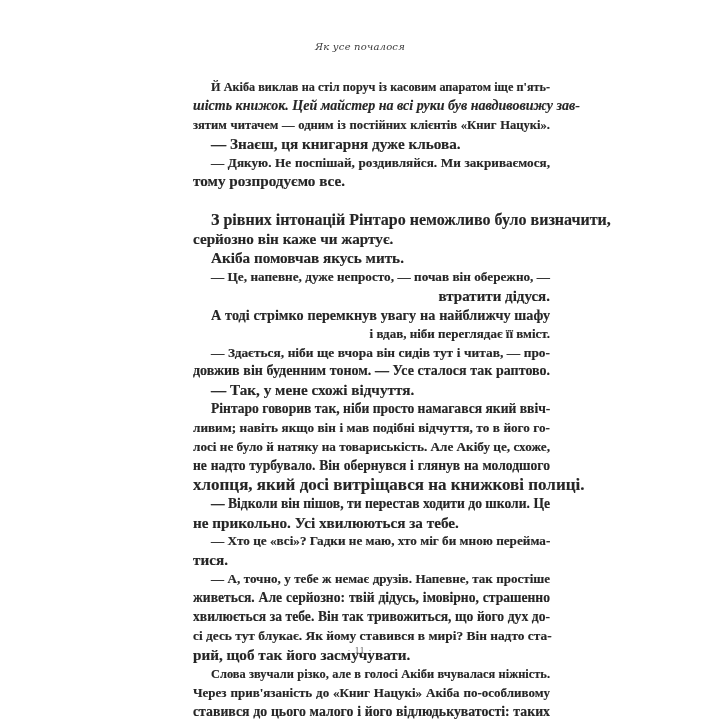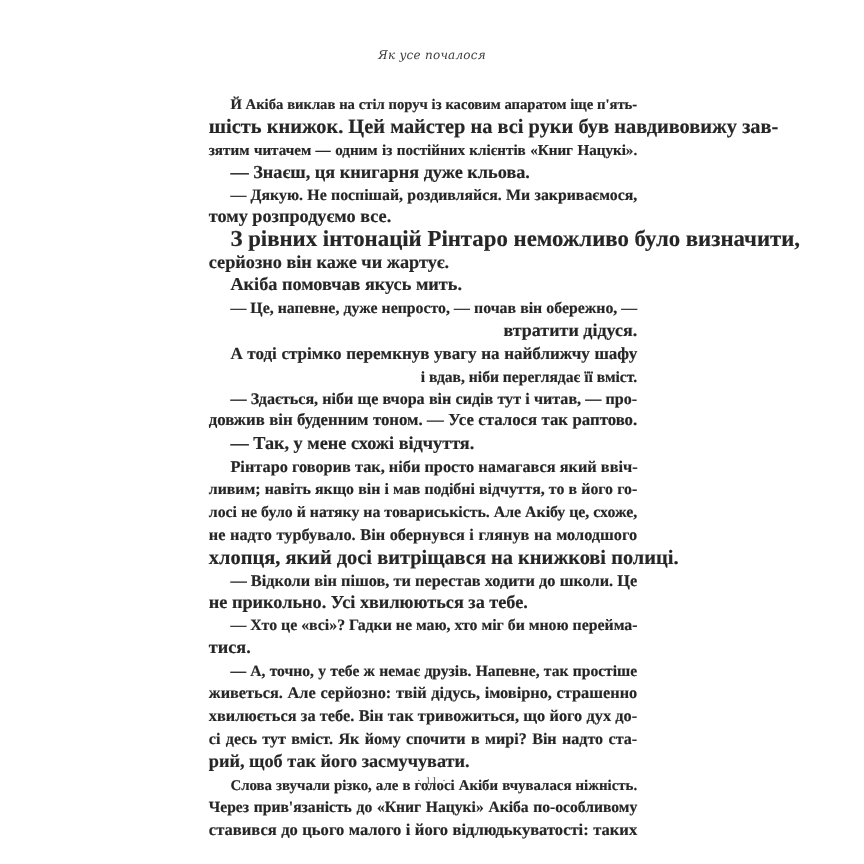--- a/index.html
+++ b/index.html
@@ -27,21 +27,21 @@
       text-align: center;
       font-family: "DejaVu Serif", serif;
       font-style: italic;
       font-size: 10px;
       color: #3a3a3a;
       letter-spacing: 0.2px;
     }
     .body-text {
       position: absolute;
       top: 78px;
-      left: 174px;
+      left: 193px;
       width: 357px;
       font-family: "Liberation Serif", serif;
       font-size: 15.2px;
       line-height: 18.9px;
       color: #262626;
       font-weight: bold;
       -webkit-text-stroke: 0.15px #262626;
     }
     .line {
       display: block;
@@ -67,26 +67,26 @@
       letter-spacing: 1px;
     }
   </style>
 </head>
 <body>
 
 <div class="page">
   <div class="running-head">Як усе почалося</div>
   <div class="body-text" id="body-text">
       <span class="line indent justify" style="font-size: 12.2px;">Й Акіба виклав на стіл поруч із касовим апаратом іще п'ять-</span>
-      <span class="line justify" style="font-size: 17px;">шість книжок. Цей майстер на всі руки був навдивовижу зав-</span>
+      <span class="line justify" style="font-size: 14px; font-style: italic;">шість книжок. Цей майстер на всі руки був навдивовижу зав-</span>
       <span class="line justify" style="font-size: 12.6px;">зятим читачем — одним із постійних клієнтів «Книг Нацукі».</span>
       <span class="line indent" style="font-size: 15.2px;">— Знаєш, ця книгарня дуже кльова.</span>
       <span class="line indent justify" style="font-size: 13.2px;">— Дякую. Не поспішай, роздивляйся. Ми закриваємося,</span>
       <span class="line" style="font-size: 15.2px;">тому розпродуємо все.</span>
-      <span class="line indent justify" style="font-size: 19px;">З рівних інтонацій Рінтаро неможливо було визначити,</span>
+      <span class="line indent justify" style="font-size: 16px; margin-top: 20px;">З рівних інтонацій Рінтаро неможливо було визначити,</span>
       <span class="line" style="font-size: 15.2px;">серйозно він каже чи жартує.</span>
       <span class="line indent" style="font-size: 15.2px;">Акіба помовчав якусь мить.</span>
       <span class="line indent justify" style="font-size: 13.2px;">— Це, напевне, дуже непросто, — почав він обережно, —</span>
       <span class="line" style="font-size: 15px; text-align: right;">втратити дідуся.</span>
       <span class="line indent justify" style="font-size: 14.2px;">А тоді стрімко перемкнув увагу на найближчу шафу</span>
       <span class="line" style="font-size: 13px; text-align: right;">і вдав, ніби переглядає її вміст.</span>
       <span class="line indent justify" style="font-size: 13.4px; font-family: Liberation Serif, serif;">— Здається, ніби ще вчора він сидів тут і читав, — про-</span>
       <span class="line justify" style="font-size: 14px;">довжив він буденним тоном. — Усе сталося так раптово.</span>
       <span class="line indent" style="font-size: 15.2px;">— Так, у мене схожі відчуття.</span>
       <span class="line indent justify" style="font-size: 13.6px;">Рінтаро говорив так, ніби просто намагався який ввіч-</span>
@@ -94,20 +94,20 @@
       <span class="line justify" style="font-size: 13.2px;">лосі не було й натяку на товариськість. Але Акібу це, схоже,</span>
       <span class="line justify" style="font-size: 13.6px;">не надто турбувало. Він обернувся і глянув на молодшого</span>
       <span class="line" style="font-size: 17px;">хлопця, який досі витріщався на книжкові полиці.</span>
       <span class="line indent justify" style="font-size: 13.6px;">— Відколи він пішов, ти перестав ходити до школи. Це</span>
       <span class="line" style="font-size: 15.2px;">не прикольно. Усі хвилюються за тебе.</span>
       <span class="line indent justify" style="font-size: 13.2px;">— Хто це «всі»? Гадки не маю, хто міг би мною перейма-</span>
       <span class="line" style="font-size: 15.2px;">тися.</span>
       <span class="line indent justify" style="font-size: 13px;">— А, точно, у тебе ж немає друзів. Напевне, так простіше</span>
       <span class="line justify" style="font-size: 13.6px;">живеться. Але серйозно: твій дідусь, імовірно, страшенно</span>
       <span class="line justify" style="font-size: 13.6px;">хвилюється за тебе. Він так тривожиться, що його дух до-</span>
-      <span class="line justify" style="font-size: 13.4px;">сі десь тут вміст. Як йому спочити в мирі? Він надто ста-</span>
+      <span class="line justify" style="font-size: 13.4px;">сі десь тут блукає. Як йому ставився в мирі? Він надто ста-</span>
       <span class="line" style="font-size: 15.2px;">рий, щоб так його засмучувати.</span>
       <span class="line indent justify" style="font-size: 12.4px;">Слова звучали різко, але в голосі Акіби вчувалася ніжність.</span>
       <span class="line justify" style="font-size: 13px;">Через прив'язаність до «Книг Нацукі» Акіба по-особливому</span>
       <span class="line justify" style="font-size: 13.8px;">ставився до цього малого і його відлюдькуватості: таких</span>
     </div>
   <div class="folio">· 11 ·</div>
 </div>
 
 </body></html>

